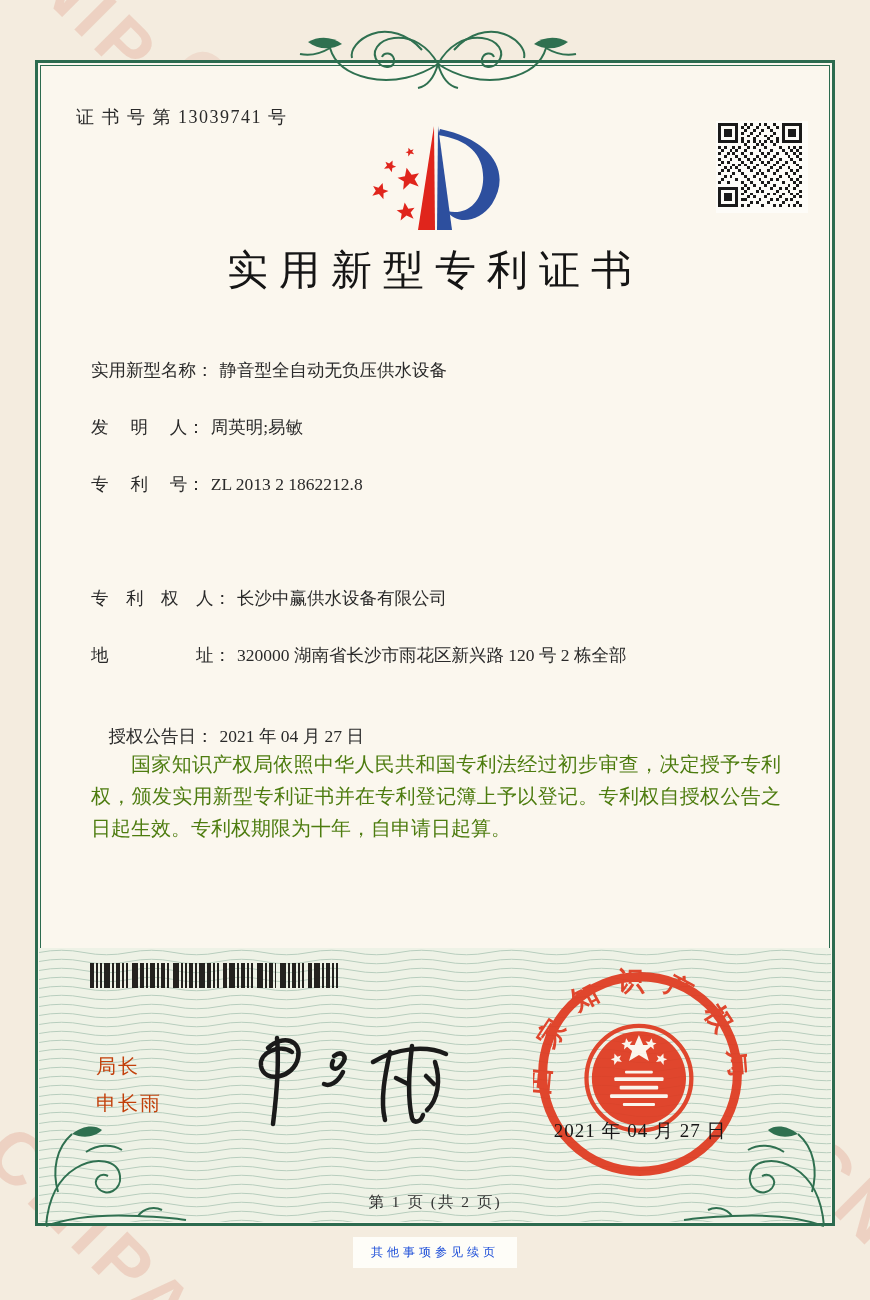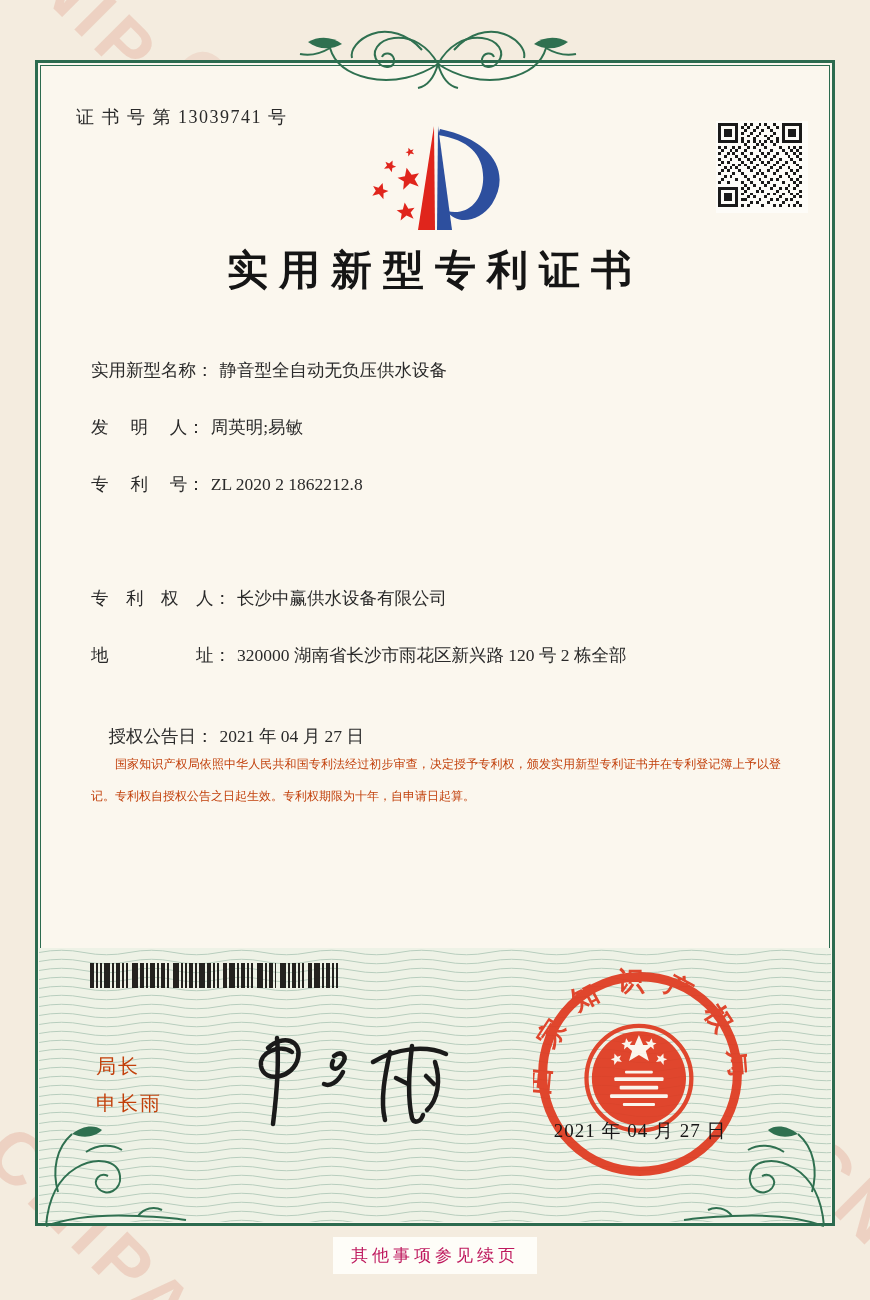--- a/index.html
+++ b/index.html
@@ -11,34 +11,34 @@
   .frame-inner{position:absolute;inset:2px;border:1px solid #2c6b4f}
   
   .wm{position:absolute;font-family:"Liberation Sans","DejaVu Sans",sans-serif;
       font-weight:bold;transform:rotate(45deg);letter-spacing:8px;pointer-events:none;white-space:nowrap}
   .wm.pink{color:rgba(224,160,140,0.22)}
   .wm.pink2{color:rgba(224,160,140,0.35)}
   .wm.grey{color:rgba(205,198,178,0.30)}
   
   .cert-no{position:absolute;left:76px;top:105px;font-size:18px;letter-spacing:1.5px;color:#2a2a2a}
   .title{position:absolute;left:0;top:243px;width:100%;text-align:center;
-         font-size:41px;font-weight:bold;letter-spacing:11px;color:#151515}
+         font-size:41px;font-weight:normal;letter-spacing:11px;color:#151515}
   .row{position:absolute;left:91px;font-size:17.5px;line-height:24px;white-space:pre;color:#2a2a2a}
   .row .val{margin-left:6px}
   .grant2{position:absolute;left:446px;top:0;white-space:pre}
-  .paras{position:absolute;left:91px;top:748px;width:690px;font-size:12px;
-         line-height:32px;text-align:justify;color:#c2410c}
+  .paras{position:absolute;left:91px;top:748px;width:690px;font-size:20px;
+         line-height:32px;text-align:justify;color:#4d7c0f}
   .paras p{margin:0;text-indent:2em}
   .director{position:absolute;left:96px;font-size:20px;letter-spacing:2px;color:#c2410c}
   .seal-date{position:absolute;left:520px;top:1118px;width:240px;text-align:center;
              font-size:19px;letter-spacing:1px;color:#161616}
   .page-info{position:absolute;left:0;top:1192px;width:100%;text-align:center;
              font-size:15.5px;letter-spacing:2px;color:#333}
   .footer-note{position:absolute;left:50%;top:1237px;transform:translateX(-50%);
-               background:#fefdf8;padding:7px 18px;font-size:17px;letter-spacing:4px;color:#be185d}
+               background:#fefdf8;padding:7px 18px;font-size:12px;letter-spacing:4px;color:#1d4ed8}
   .qr{position:absolute;left:716px;top:121px;width:88px;height:88px;background:#fdfcf8;padding:2px}
   .waveband{position:absolute;left:39px;top:948px;width:792px;height:274px}
   .barcode{position:absolute;left:90px;top:963px;width:248px;height:25px}
   .logo{position:absolute;left:350px;top:112px;width:200px;height:125px}
   .sig{position:absolute;left:238px;top:1030px;width:220px;height:100px}
   .seal{position:absolute;left:533px;top:967px;width:214px;height:214px;opacity:.93}
   .orn-top{position:absolute;left:298px;top:26px;width:280px;height:68px}
   .orn-bl{position:absolute;left:38px;top:1126px;width:150px;height:104px}
   .orn-br{position:absolute;left:682px;top:1126px;width:150px;height:104px;transform:scaleX(-1)}
 </style>
@@ -142,21 +142,21 @@
     <g fill="#2d4f9e">
       <polygon points="88,14 87,118 102,118"></polygon>
       <path d="M90,17 C142,28 162,60 142,92 C129,111 106,113 97,99 C116,104 131,91 133,70 C135,44 120,28 88,23 Z"></path>
     </g>
   </svg>
 
   <div class="title">实用新型专利证书</div>
 
   <div class="row" style="top:358px"><span>实用新型名称：</span><span class="val">静音型全自动无负压供水设备</span></div>
   <div class="row" style="top:415px"><span>发　 明　 人：</span><span class="val">周英明;易敏</span></div>
-  <div class="row" style="top:472px"><span>专　 利　 号：</span><span class="val">ZL 2020 2 1862212.8</span></div>
+  <div class="row" style="top:472px"><span>专　 利　 号：</span><span class="val">ZL 2013 2 1862212.8</span></div>
   <div class="row" style="top:586px"><span>专　利　权　人：</span><span class="val">长沙中赢供水设备有限公司</span></div>
   <div class="row" style="top:643px"><span>地　　　　　址：</span><span class="val">320000 湖南省长沙市雨花区新兴路 120 号 2 栋全部</span></div>
 
   <div class="row" style="top:700px;width:690px">
     <span>授权公告日：</span><span class="val">2021 年 04 月 27 日</span>
   </div>
 
   <div class="paras">
     <p>国家知识产权局依照中华人民共和国专利法经过初步审查，决定授予专利权，颁发实用新型专利证书并在专利登记簿上予以登记。专利权自授权公告之日起生效。专利权期限为十年，自申请日起算。</p>
   </div>
@@ -205,16 +205,17 @@
         <rect x="81" y="111" width="36" height="3.5" rx="1"></rect>
         <rect x="72" y="119" width="54" height="3.5" rx="1"></rect>
         <rect x="84" y="127" width="30" height="3" rx="1"></rect>
         <rect x="86" y="97" width="26" height="2.5" rx="1"></rect>
       </g>
     </g>
   </svg>
 
   <div class="seal-date">2021 年 04 月 27 日</div>
 
+  <div class="page-info">第 1 页 (共 2 页)</div>
 
   <div class="footer-note">其他事项参见续页</div>
 
 </div>
 
 </body></html>

